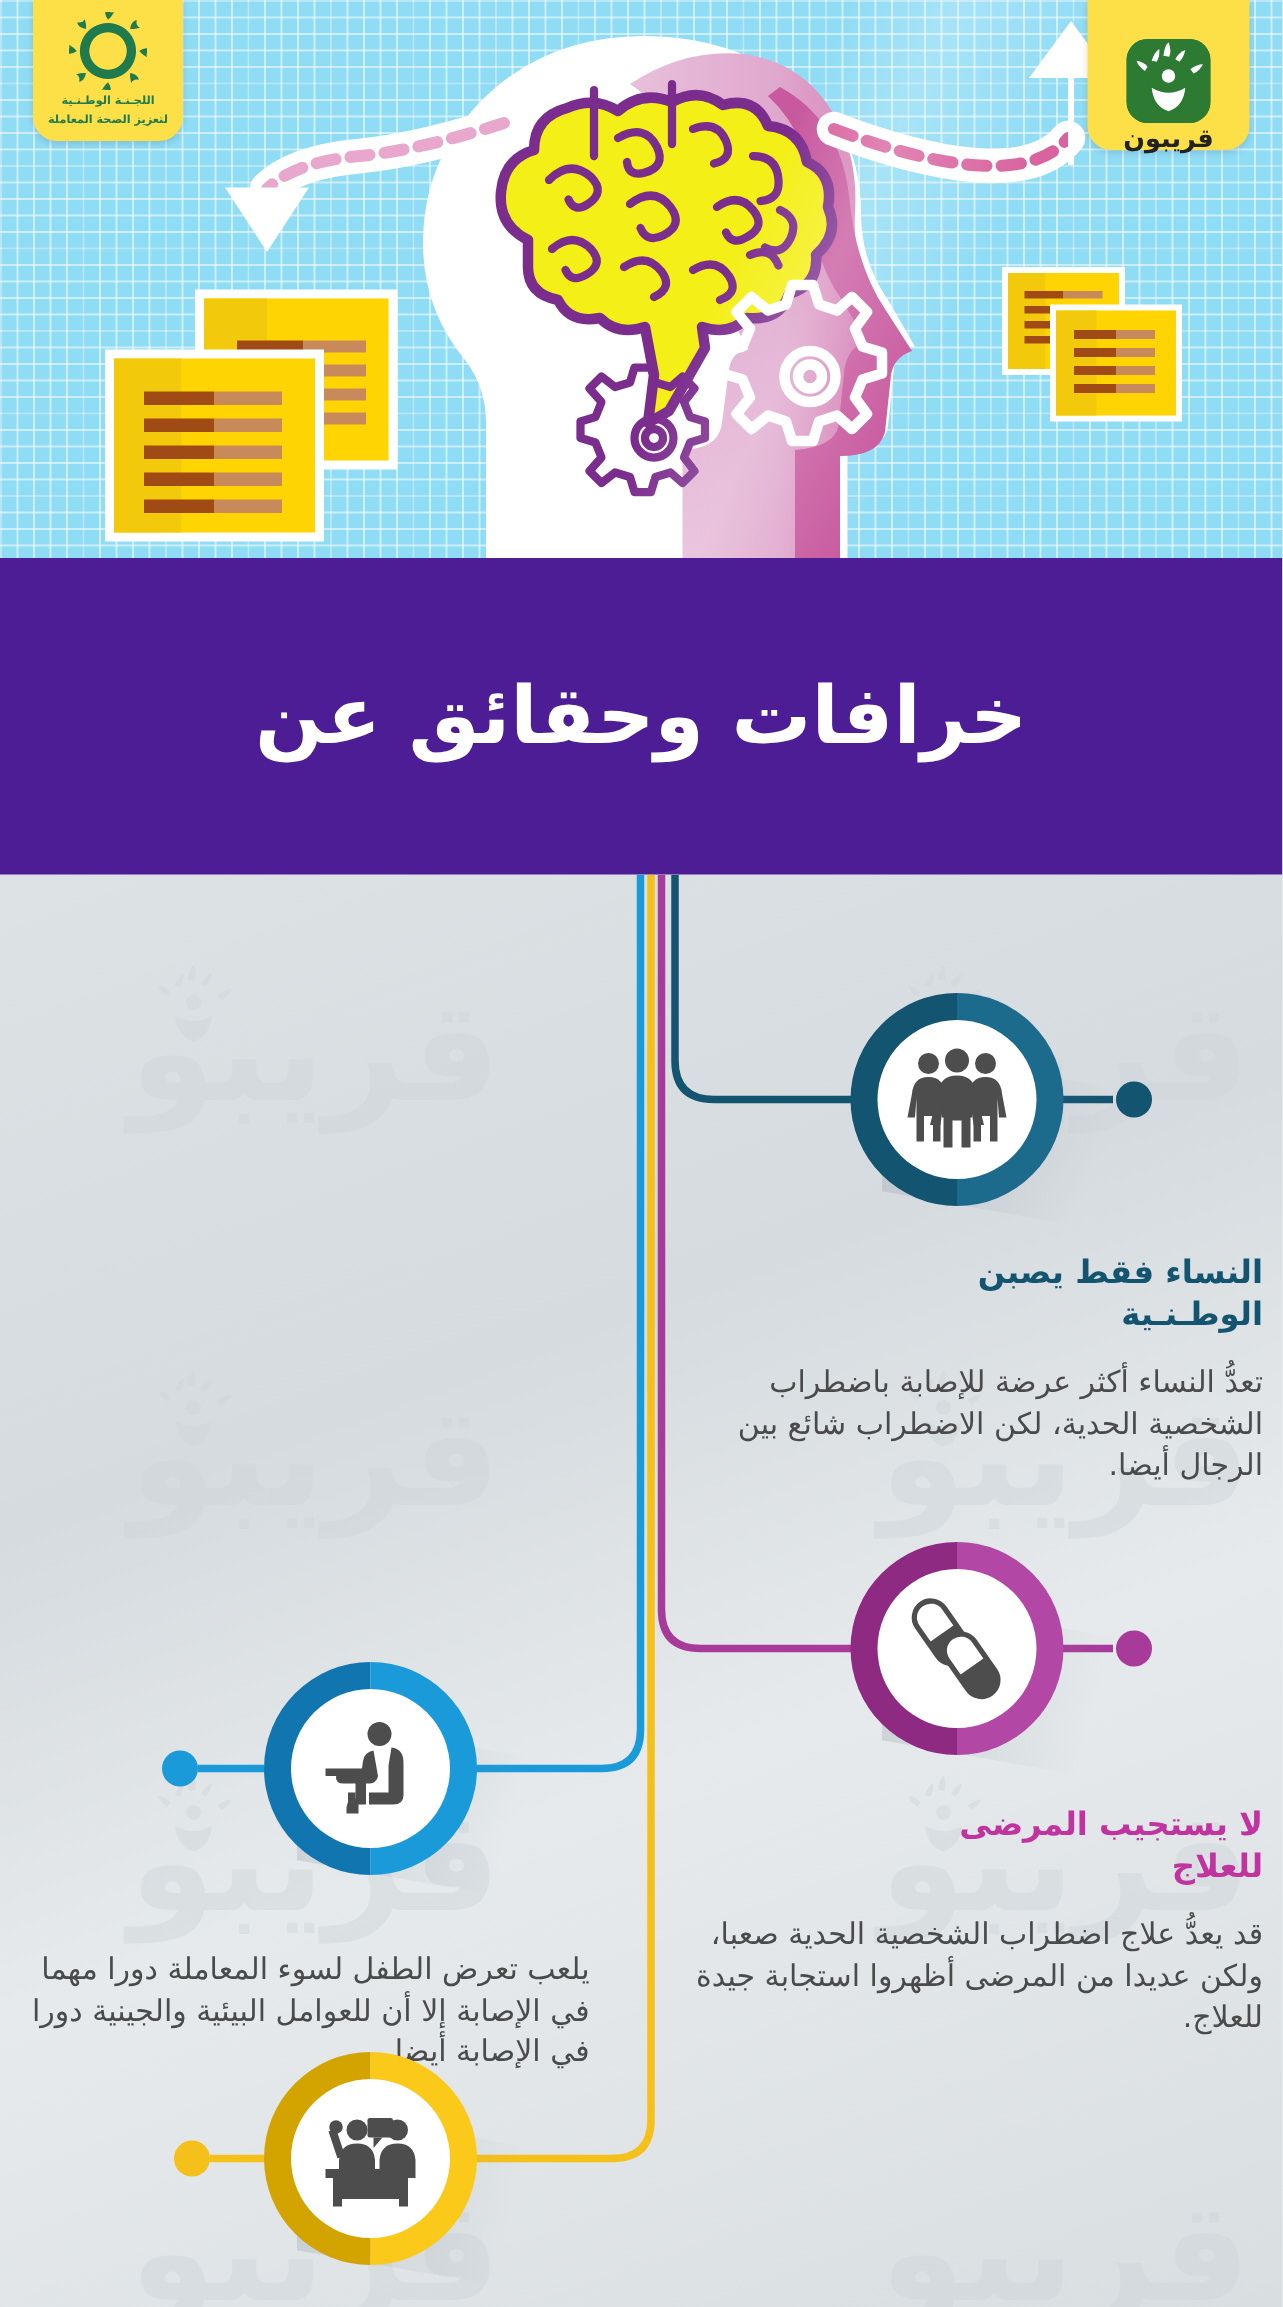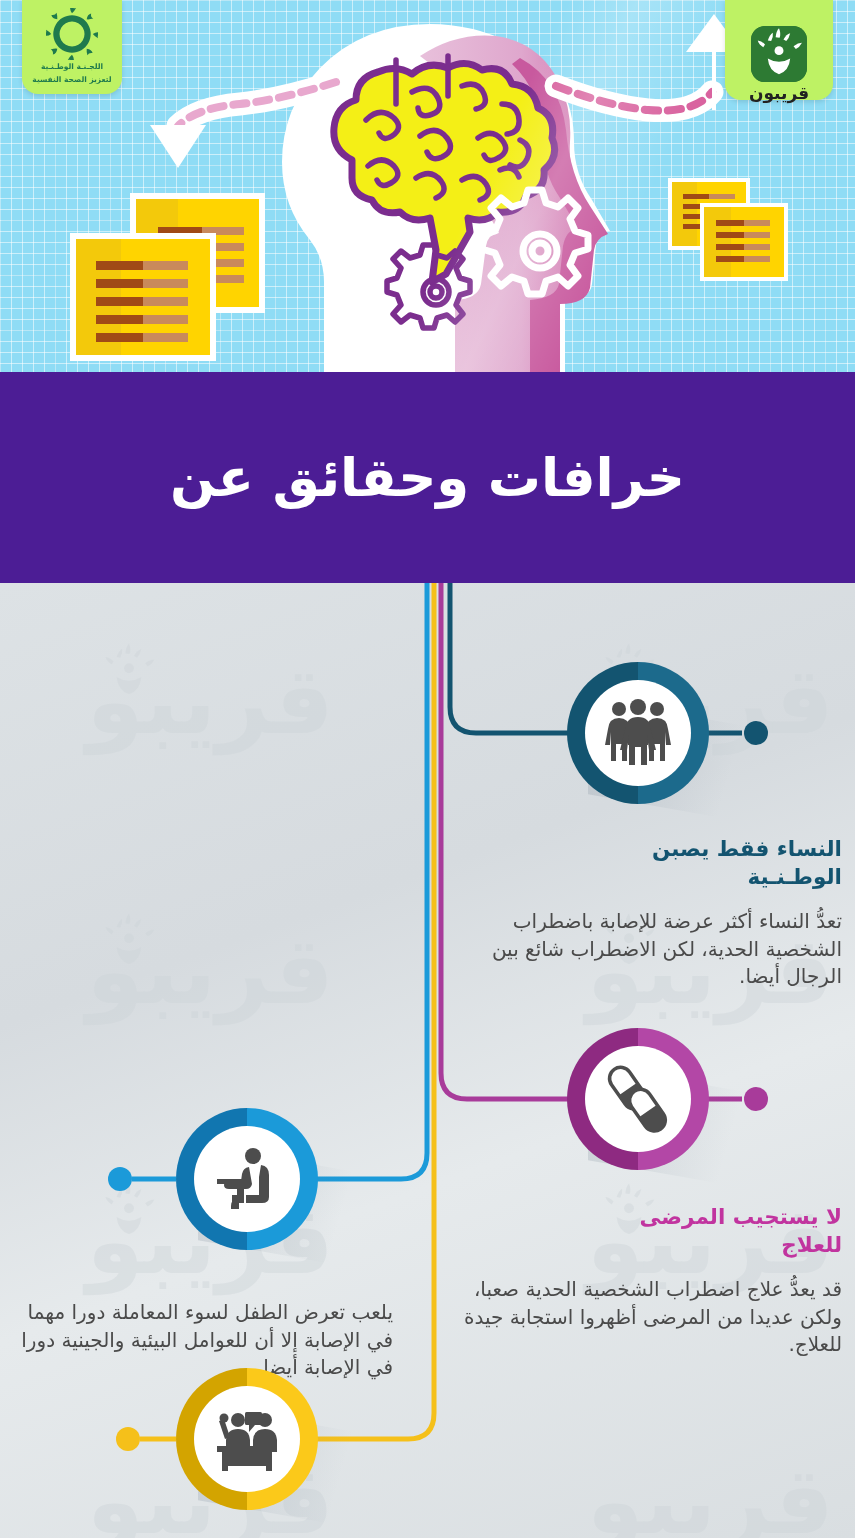--- a/index.html
+++ b/index.html
@@ -37,21 +37,21 @@
     background-size: 11px 11px, 11px 11px, 55px 55px, 55px 55px;
   }
   #header-sheen {
     position: absolute; inset: 0;
     background: linear-gradient(115deg, rgba(255,255,255,0) 55%, rgba(255,255,255,.22) 62%, rgba(255,255,255,0) 72%);
   }
 
   
   .logo-card {
     position: absolute;
-    background: #bef264;
+    background: #fde047;
     border-radius: 0 0 16px 16px;
     box-shadow: 0 2px 5px rgba(0,0,0,.12);
     text-align: center;
   }
   #logo-left { left: 22px; top: 0; width: 100px; height: 94px; padding-top: 8px; }
   #logo-right { right: 22px; top: 0; width: 108px; height: 100px; padding-top: 26px; }
 
   .nc-logo-mark { width: 52px; height: 52px; margin: 0 auto; display: block; }
   .nc-logo-text { font-size: 7.5px; color: #1f7a4d; font-weight: bold; line-height: 1.45; letter-spacing: .3px; margin-top: 2px; }
 
@@ -304,21 +304,21 @@
                 <path d="M0,-40 q-6,-8 -2,-14 q4,6 10,4 q-4,7 -8,10 Z"></path>
               </g>
             <g transform="rotate(315)">
                 <path d="M0,-40 q-6,-8 -2,-14 q4,6 10,4 q-4,7 -8,10 Z"></path>
               </g>
           </g>
           <path d="M50 14 A36 36 0 1 1 49.9 14 Z M50 26 A24 24 0 1 0 50.1 26 Z"></path>
         </g>
       </svg>
       <div class="nc-logo-text">اللجـنـة الوطـنـية</div>
-      <div class="nc-logo-text">لتعزيز الصحة النفسية</div>
+      <div class="nc-logo-text">لتعزيز الصحة المعاملة</div>
     </div>
 
     <div class="logo-card" id="logo-right">
       <svg class="q-badge" viewBox="0 0 100 100">
         <rect x="0" y="0" width="100" height="100" rx="22" fill="#2d7a33"></rect>
         <g fill="#ffffff">
           <path d="M30 26 q3 -10 9 -14 q1 8 -3 15 Z"></path>
           <path d="M44 20 q1 -11 6 -16 q4 10 1 17 Z"></path>
           <path d="M58 24 q5 -9 12 -11 q-2 9 -7 14 Z"></path>
           <path d="M22 38 q-8 -5 -10 -12 q8 1 13 7 Z"></path>

